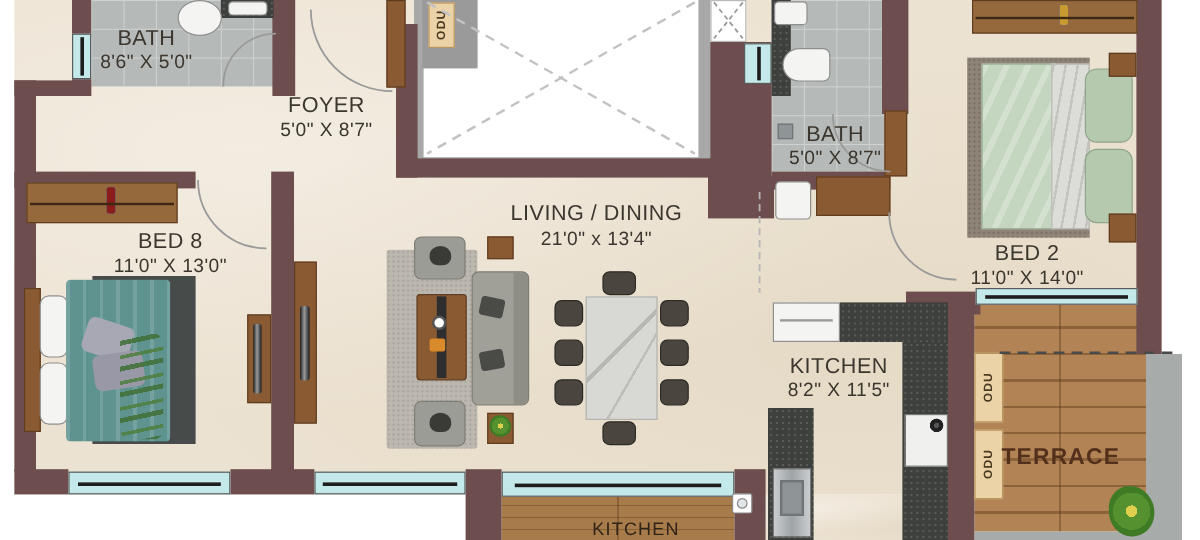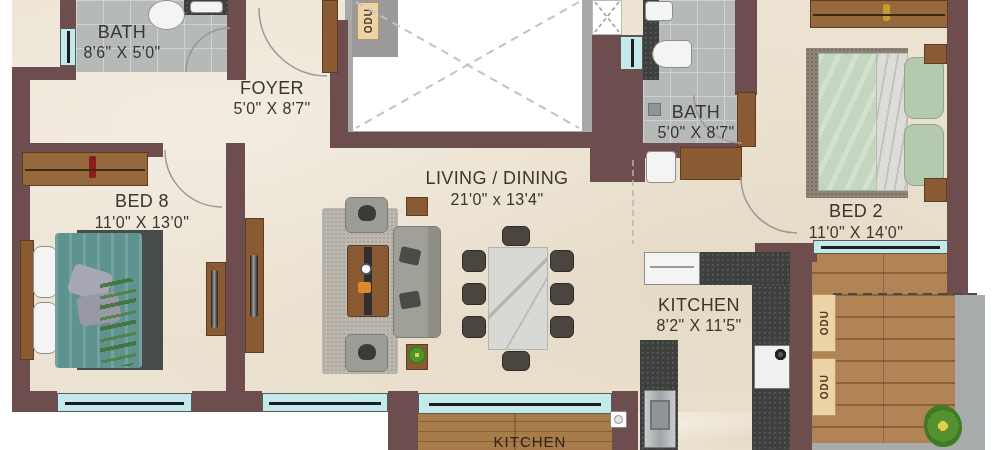--- a/index.html
+++ b/index.html
@@ -248,15 +248,16 @@
   <div class="label" style="left:696px;top:112px;">BATH</div>
   <div class="label dims" style="left:696px;top:133px;">5'0" X 8'7"</div>
   <div class="label" style="left:142px;top:201px;">BED 8</div>
   <div class="label dims" style="left:142px;top:223px;">11'0" X 13'0"</div>
   <div class="label" style="left:497px;top:178px;">LIVING / DINING</div>
   <div class="label dims" style="left:497px;top:200px;">21'0" x 13'4"</div>
   <div class="label" style="left:856px;top:211px;">BED 2</div>
   <div class="label dims" style="left:856px;top:233px;">11'0" X 14'0"</div>
   <div class="label" style="left:699px;top:305px;">KITCHEN</div>
   <div class="label dims" style="left:699px;top:326px;">8'2" X 11'5"</div>
+  <div class="terr-label" style="left:884px;top:382px;">TERRACE</div>
   <div class="balc-label" style="left:530px;top:441px;">KITCHEN</div>
 
 </div>
 
 </body></html>

